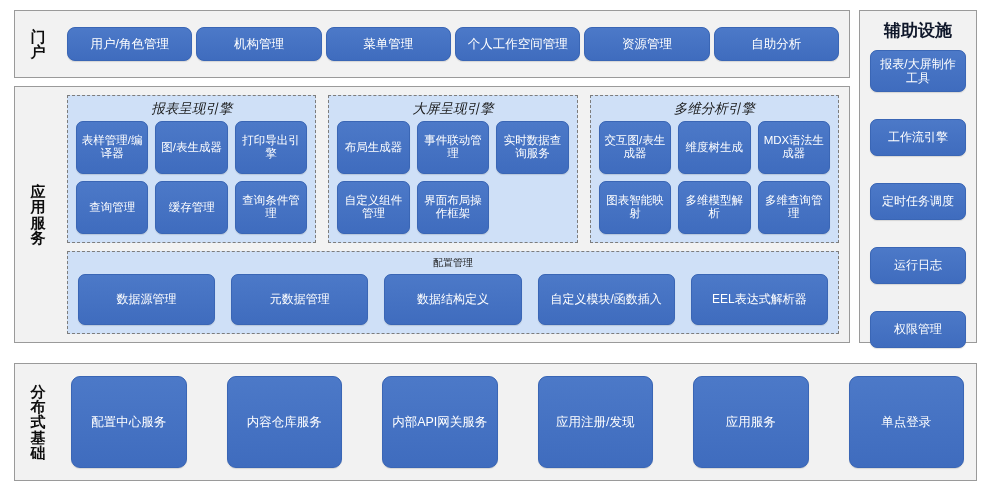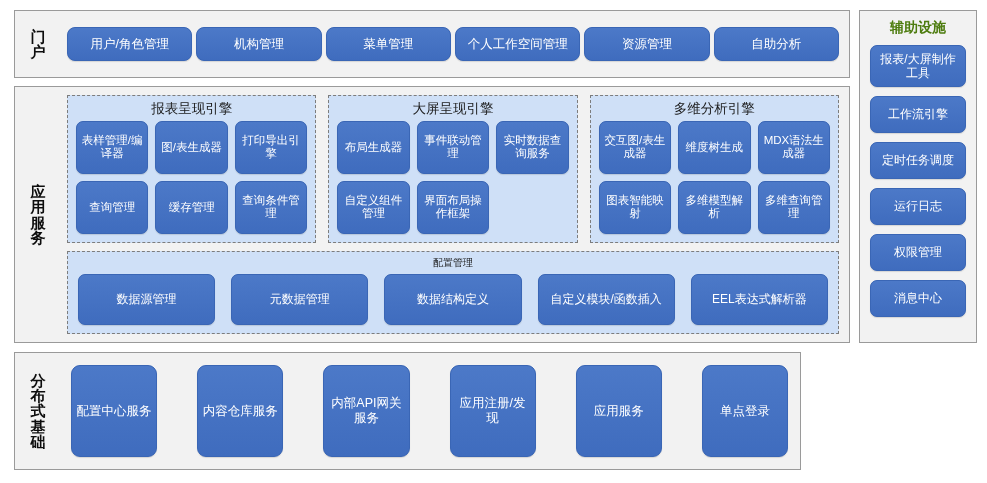--- a/index.html
+++ b/index.html
@@ -101,29 +101,29 @@
     top: 10px;
     width: 118px;
     height: 333px;
     padding: 6px 10px 8px 10px;
     display: flex;
     flex-direction: column;
     align-items: stretch;
   }
   #aux-title {
     font-weight: bold;
-    font-size: 14px;
-    color: #4d7c0f;
+    font-size: 17px;
+    color: #0f172a;
     text-align: center;
     margin: 2px 0 8px 0;
   }
   #aux-list {
     display: flex;
     flex-direction: column;
-    gap: 9px;
+    gap: 27px;
     flex: 1 1 auto;
   }
   #aux-list .btn {
     height: 37px;
     border-radius: 7px;
     font-size: 12px;
   }
   #aux-list .btn.tall {
     height: 42px;
   }
@@ -158,20 +158,21 @@
     padding: 6px 8px 8px 8px;
     display: flex;
     flex-direction: column;
   }
   .engine-title {
     text-align: center;
     font-size: 13.5px;
     color: #1a1a1a;
     margin-bottom: 4px;
     line-height: 1.1;
+    font-style: italic;
   }
   .engine-grid {
     flex: 1 1 auto;
     display: grid;
     grid-template-columns: repeat(3, 1fr);
     grid-template-rows: repeat(2, 1fr);
     gap: 7px;
   }
   .engine-grid .btn {
     font-size: 11.5px;
@@ -203,22 +204,22 @@
   }
   #config-btns .btn {
     flex: 1 1 0;
     font-size: 12px;
     border-radius: 7px;
   }
 
   
   #dist {
     left: 14px;
-    top: 352px;
-    width: 787px;
+    top: 363px;
+    width: 963px;
     height: 118px;
   }
   #dist-btns {
     position: absolute;
     left: 56px;
     right: 12px;
     top: 12px;
     bottom: 12px;
     display: flex;
     gap: 40px;

